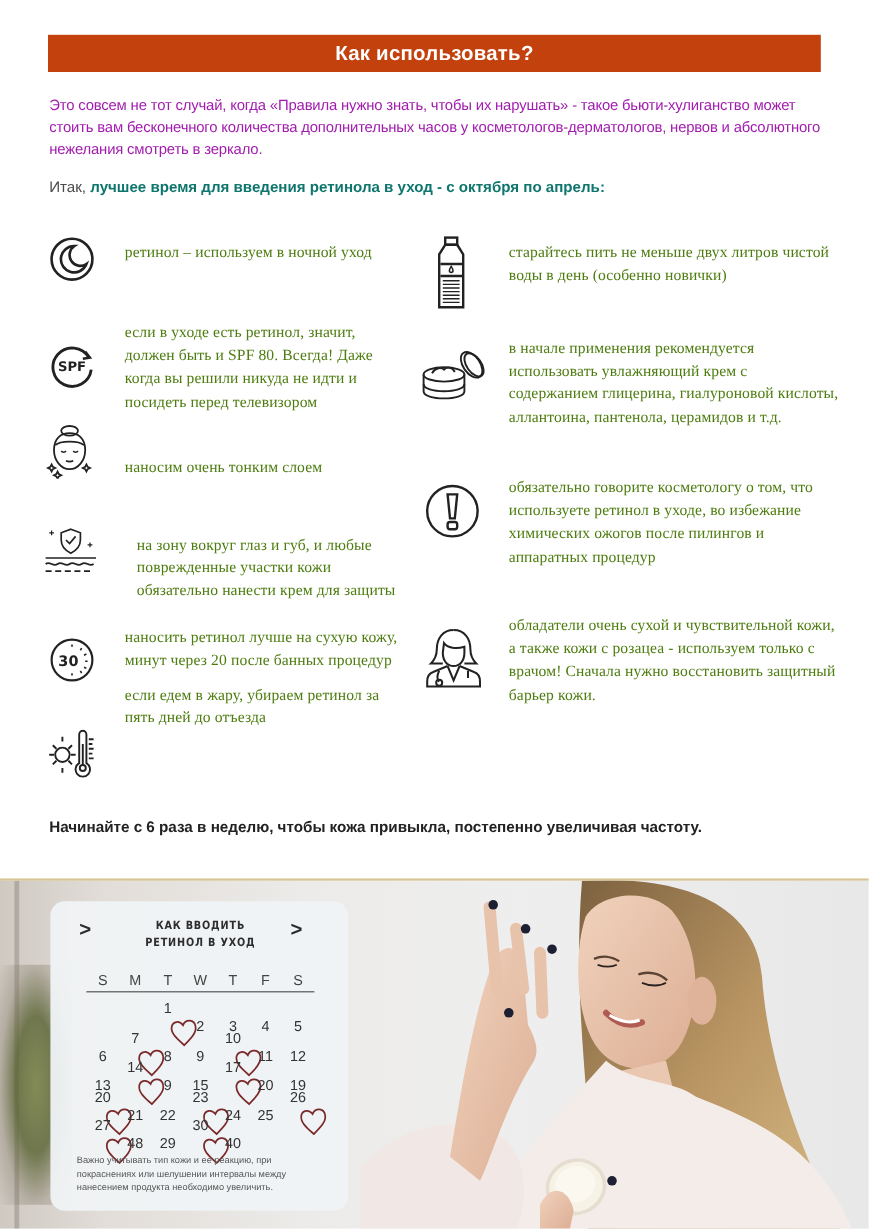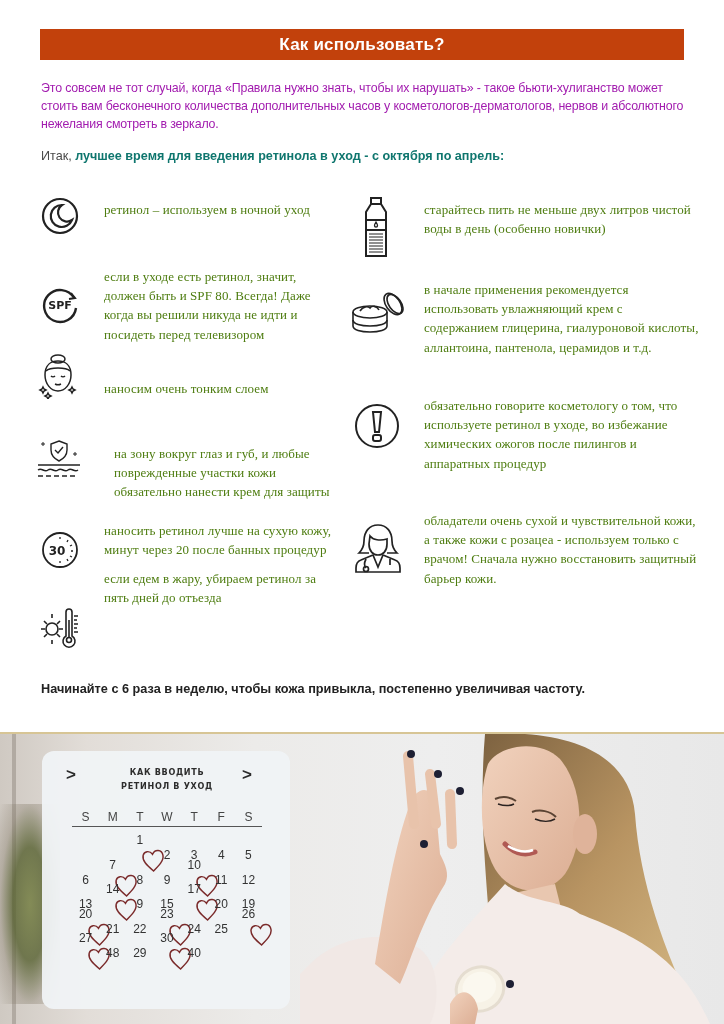--- a/index.html
+++ b/index.html
@@ -338,13 +338,14 @@
         <span>48</span>
         <span>29</span>
         <span>30<span class="heart"><svg viewBox="0 0 26 26" fill="none" stroke="#7a2a2a" stroke-width="1.4">
               <path d="M13 23C6 17 2 13 3 8c1-4 6-5 9-1c2-5 9-5 10 1c1 5-4 10-9 15z"></path>
             </svg></span></span>
         <span>40</span>
         <span></span>
         <span></span>
       </div>
     </div>
+  <p class="cal-note">Важно учитывать тип кожи и ее реакцию, при покраснениях или шелушении интервалы между нанесением продукта необходимо увеличить.</p>
 </div>
 
 </body></html>

